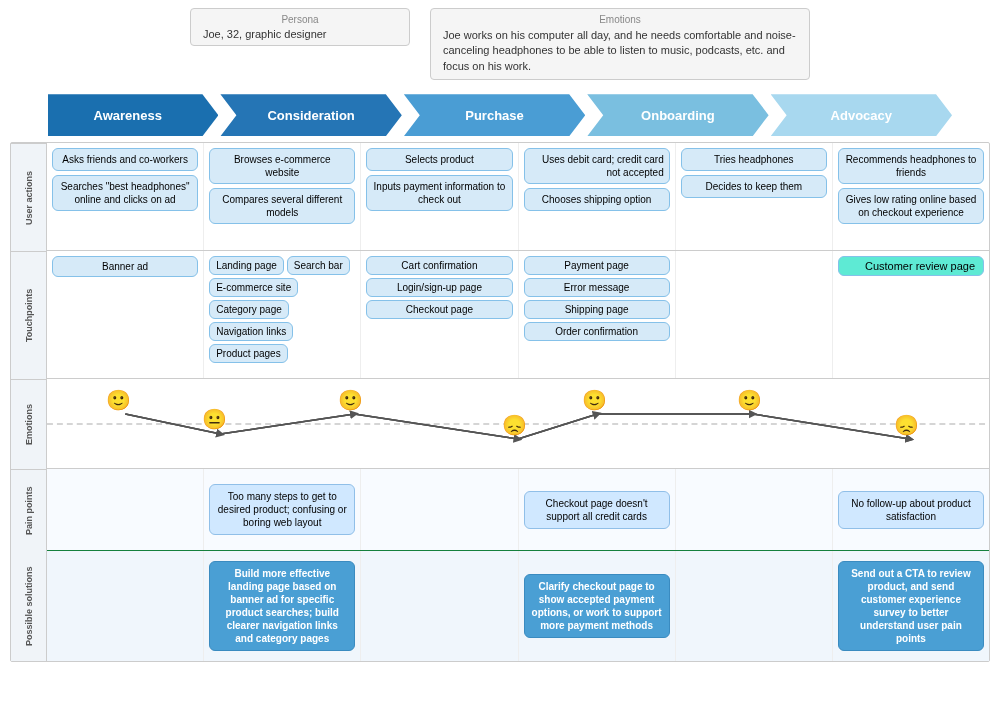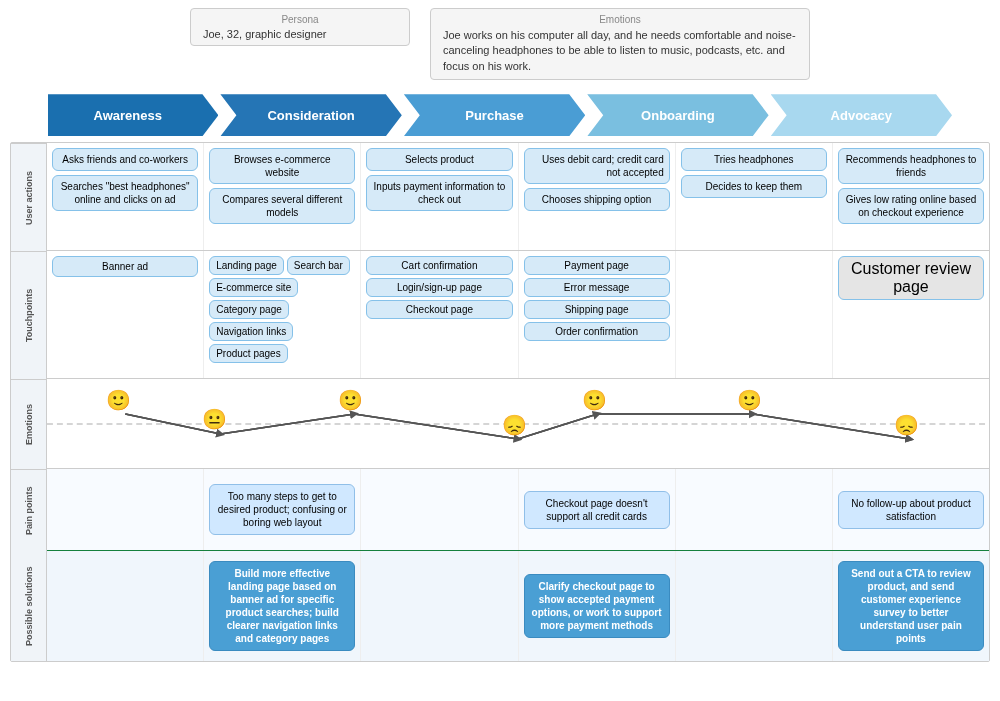--- a/index.html
+++ b/index.html
@@ -121,21 +121,21 @@
           <div style="background:#d6eaf8; border:1px solid #85c1e9; border-radius:6px; padding:3px 6px; font-size:10px; text-align:center;">Payment page</div>
           <div style="background:#d6eaf8; border:1px solid #85c1e9; border-radius:6px; padding:3px 6px; font-size:10px; text-align:center;">Error message</div>
           <div style="background:#d6eaf8; border:1px solid #85c1e9; border-radius:6px; padding:3px 6px; font-size:10px; text-align:center;">Shipping page</div>
           <div style="background:#d6eaf8; border:1px solid #85c1e9; border-radius:6px; padding:3px 6px; font-size:10px; text-align:center;">Order confirmation</div>
         </div>
 
         <div style="flex:1; border-right:1px solid #eee; padding:5px;">
         </div>
 
         <div style="flex:1; padding:5px; display:flex; flex-direction:column; gap:3px;">
-          <div style="background:#e5e5e5; border:1px solid #85c1e9; border-radius:6px; padding:3px 8px; font-size:16px; text-align:center;">Customer review page</div>
+          <div style="background:#5eead4; border:1px solid #85c1e9; border-radius:6px; padding:3px 8px; font-size:11px; text-align:right;">Customer review page</div>
         </div>
       </div>
 
       <div style="border-bottom:1px solid #ccc; height:90px; position:relative;">
         <svg width="100%" height="90" viewBox="0 0 950 90" preserveAspectRatio="none" style="position:absolute; top:0; left:0; pointer-events:none;">
 
           <line x1="0" y1="45" x2="950" y2="45" stroke="#aaa" stroke-width="1" stroke-dasharray="6,4"></line>
 
           <polyline points="79,35 175,55 310,35 475,60 555,35 712,35 870,60" fill="none" stroke="#555" stroke-width="1.5" marker-mid="url(#arrow)"></polyline>
 

